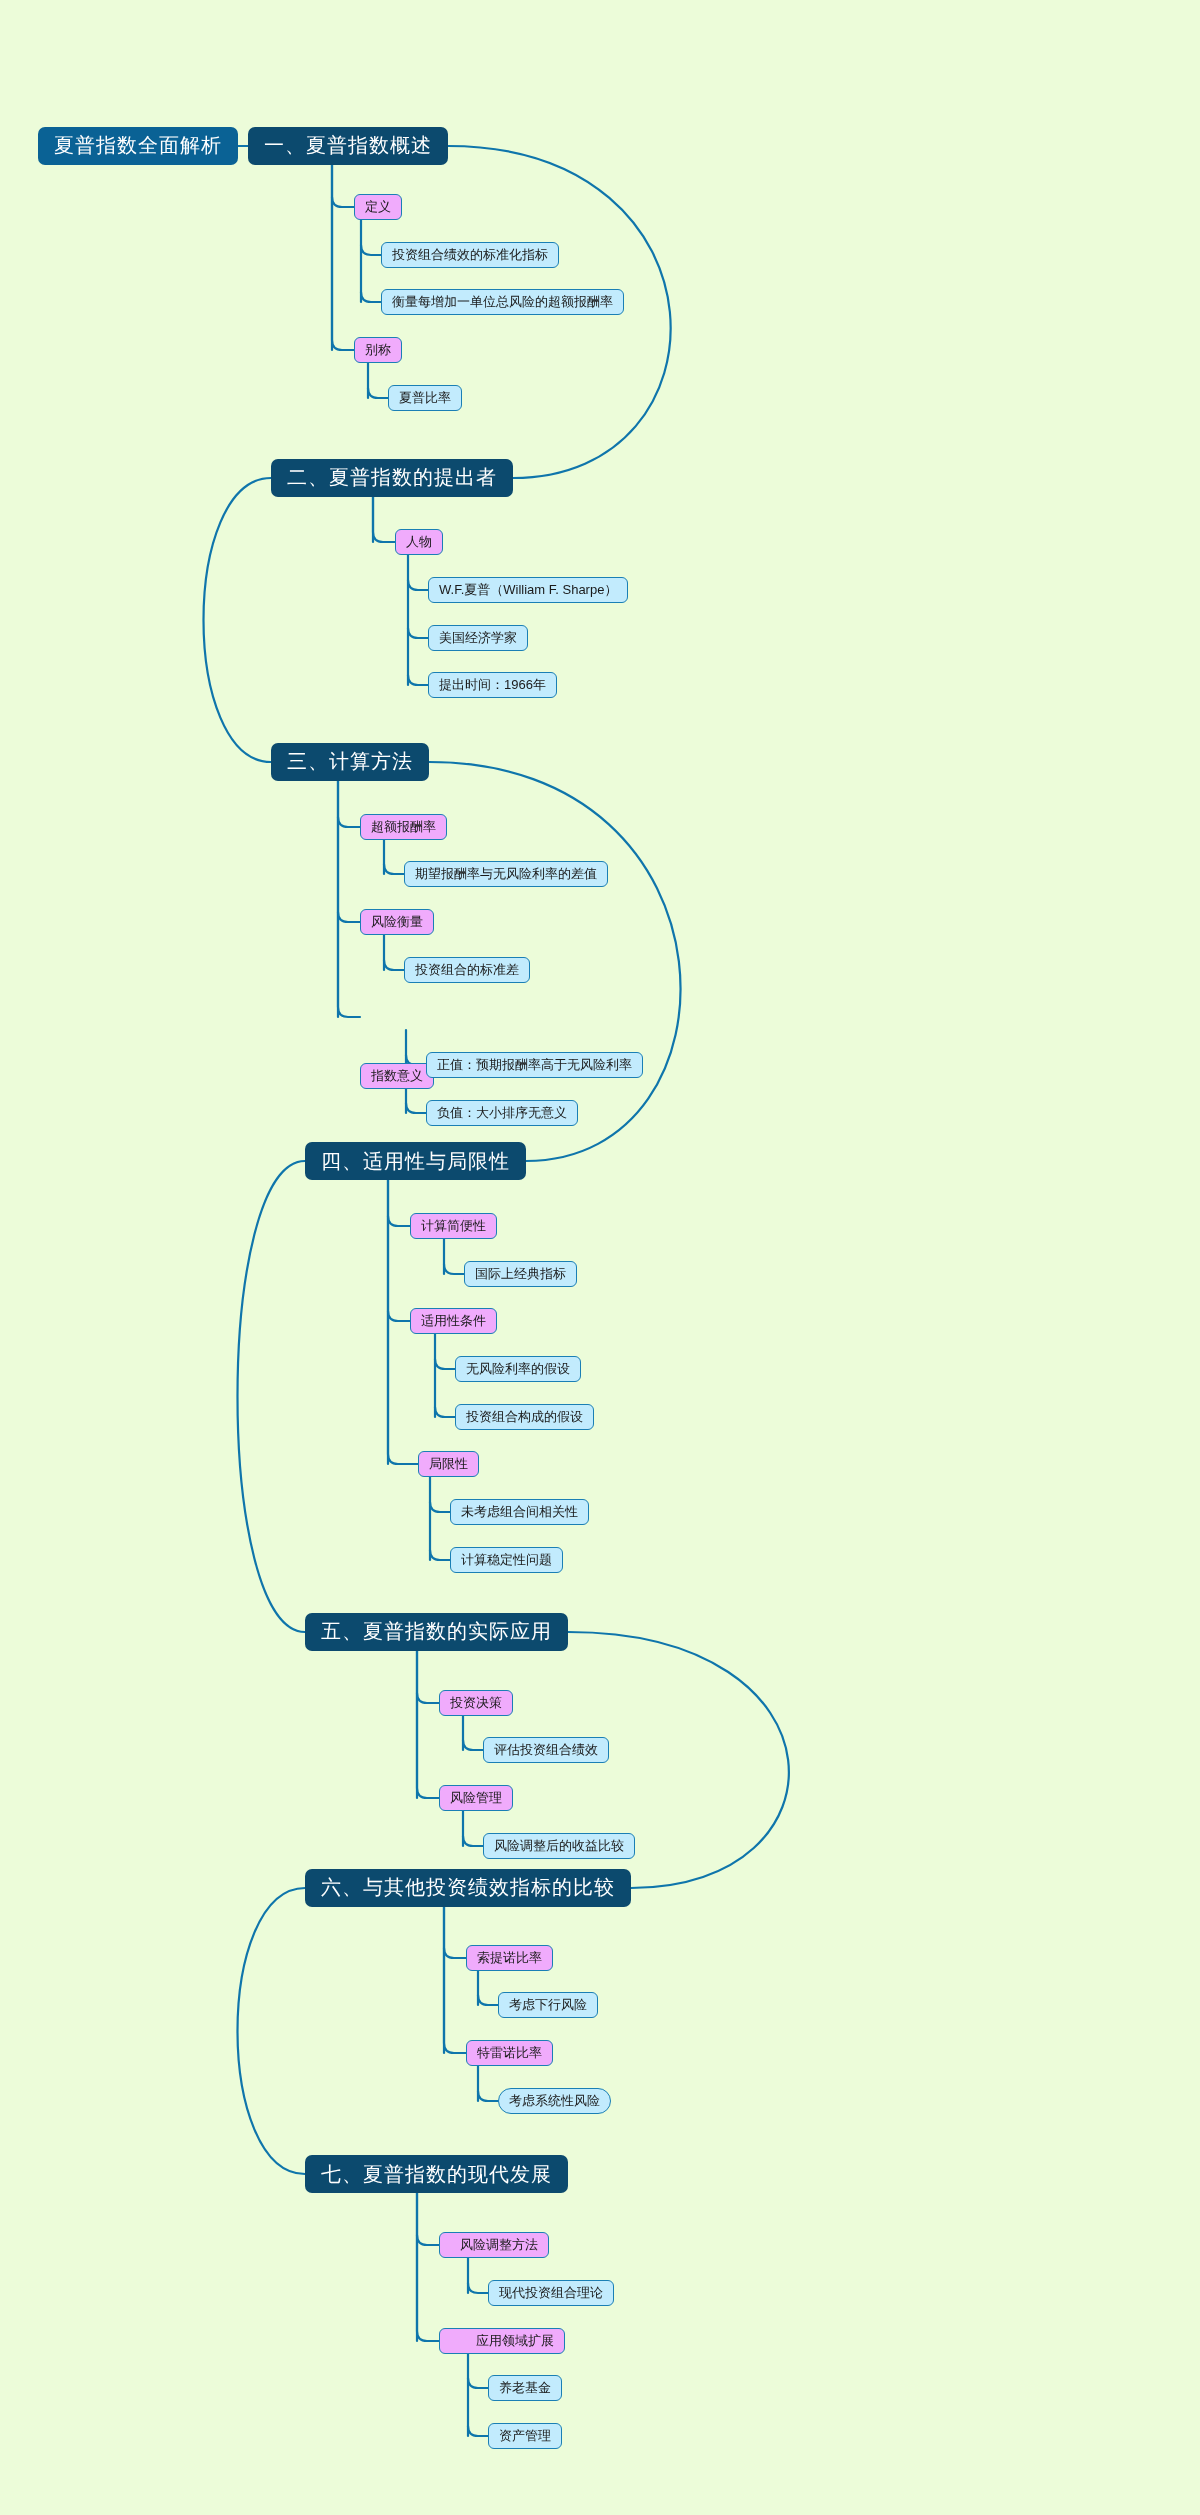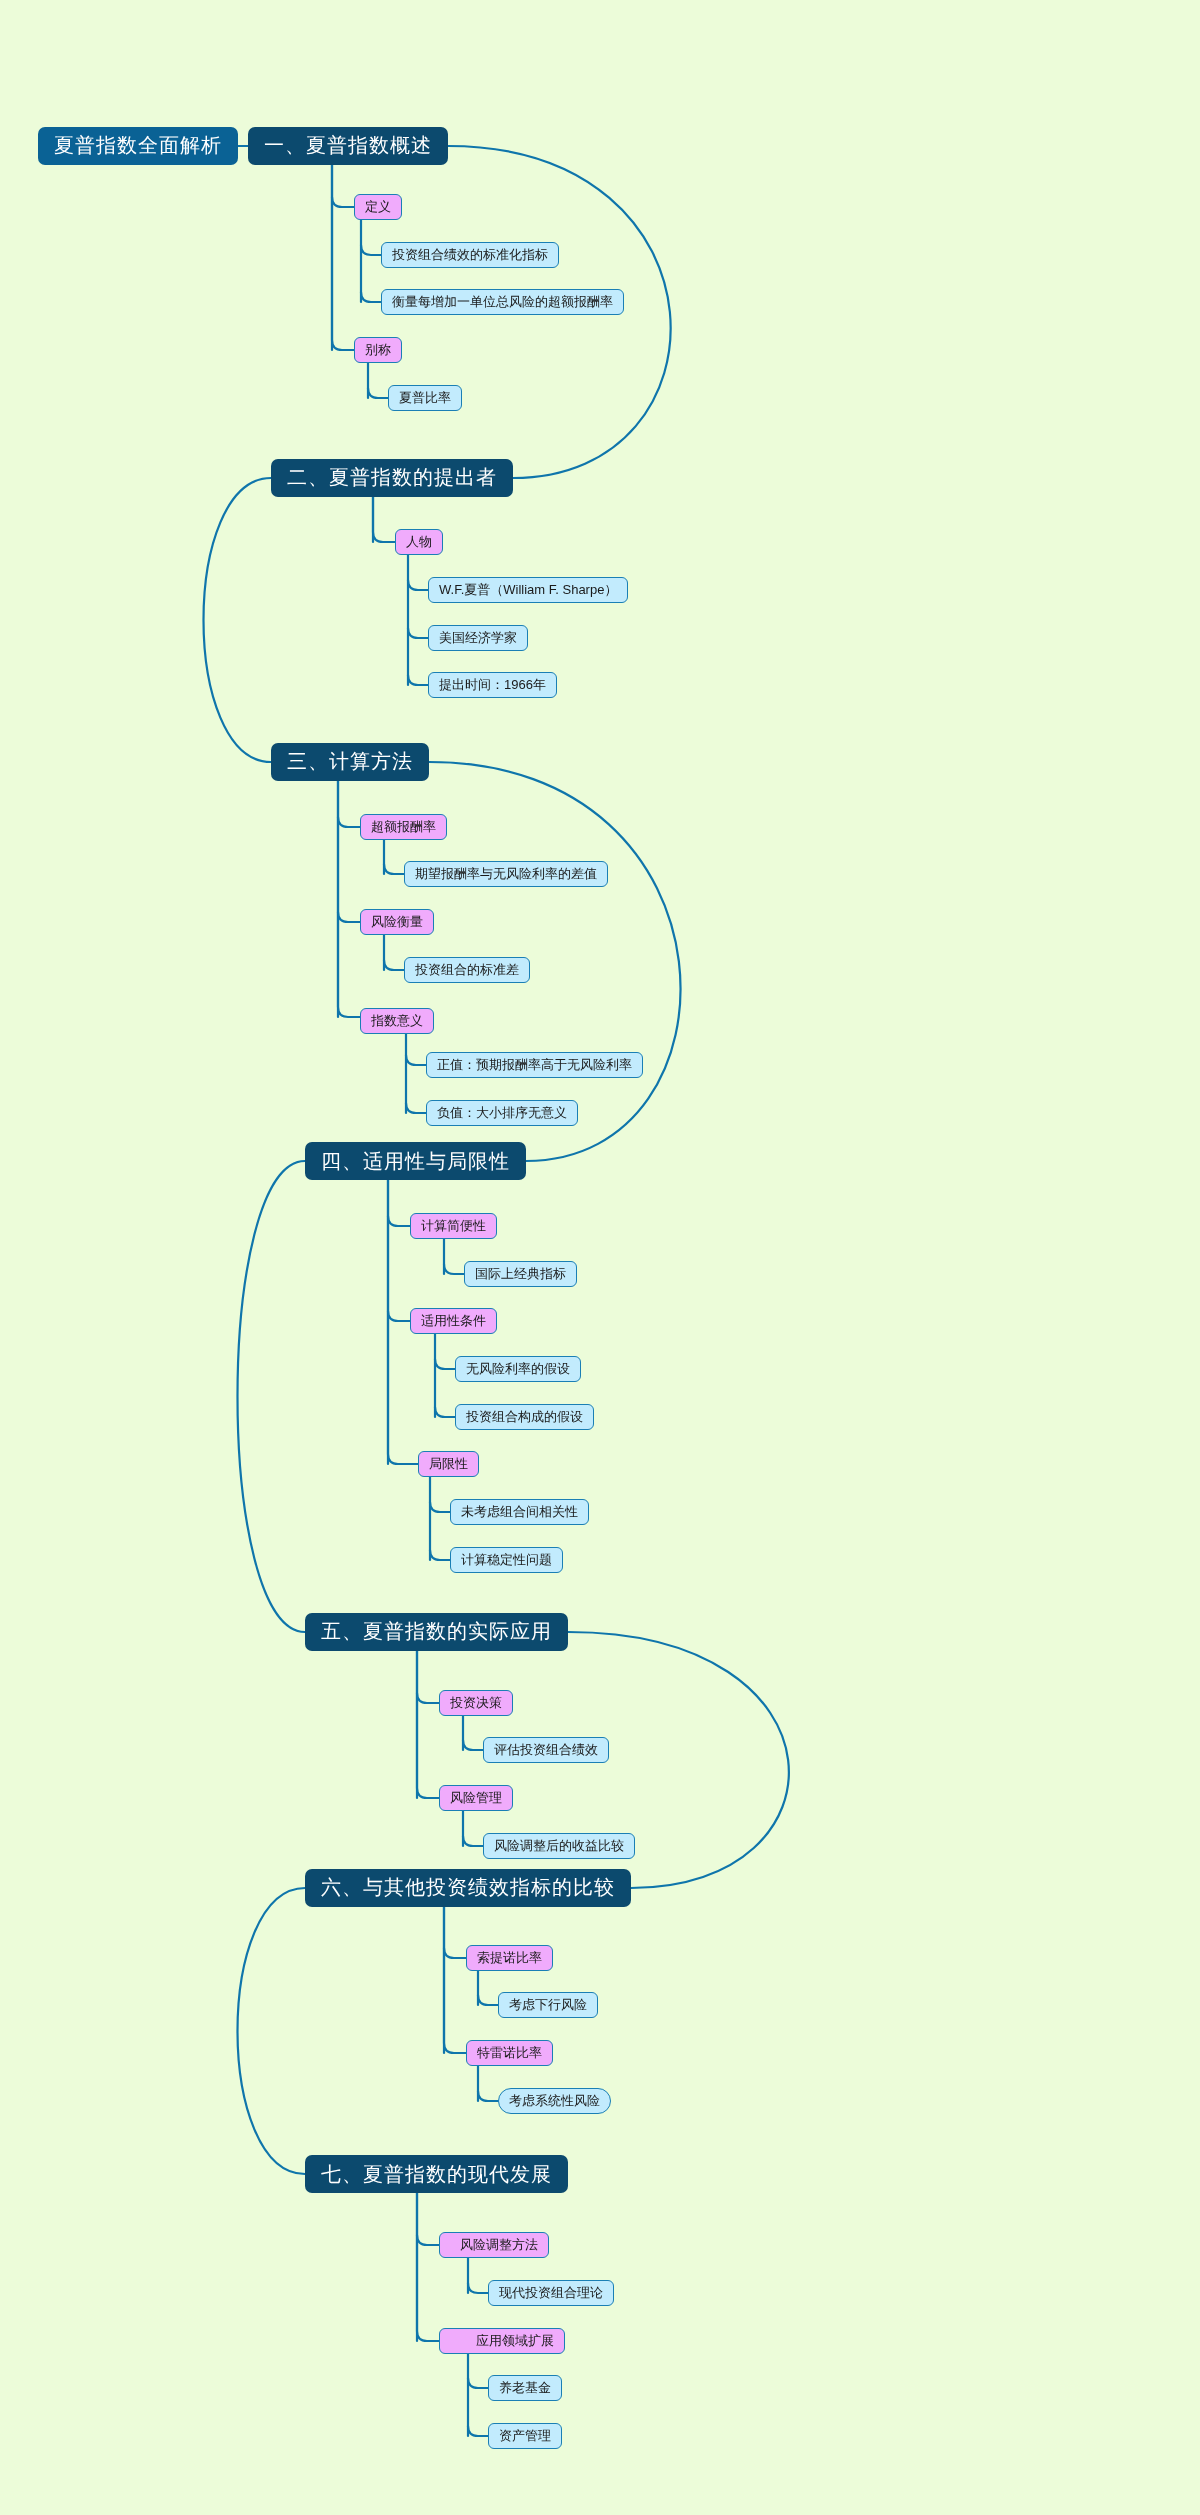--- a/index.html
+++ b/index.html
@@ -200,21 +200,21 @@
   </div>
   <div class="node n-l3" style="left: 404px; top: 861.346px;">
     <span>期望报酬率与无风险利率的差值</span>
   </div>
   <div class="node n-l2" style="left: 360px; top: 909.016px;">
     <span>风险衡量</span>
   </div>
   <div class="node n-l3" style="left: 404px; top: 956.686px;">
     <span>投资组合的标准差</span>
   </div>
-  <div class="node n-l2" style="left: 360px; top: 1008px; text-align: right;">
+  <div class="node n-l2" style="left: 360px; top: 1063px; text-align: right;">
     <span>指数意义</span>
   </div>
   <div class="node n-l3" style="left: 426px; top: 1052.03px;">
     <span>正值：预期报酬率高于无风险利率</span>
   </div>
   <div class="node n-l3" style="left: 426px; top: 1099.7px;">
     <span>负值：大小排序无意义</span>
   </div>
 
   <div class="node n-l1" style="left: 305px; top: 1142.43px;">

